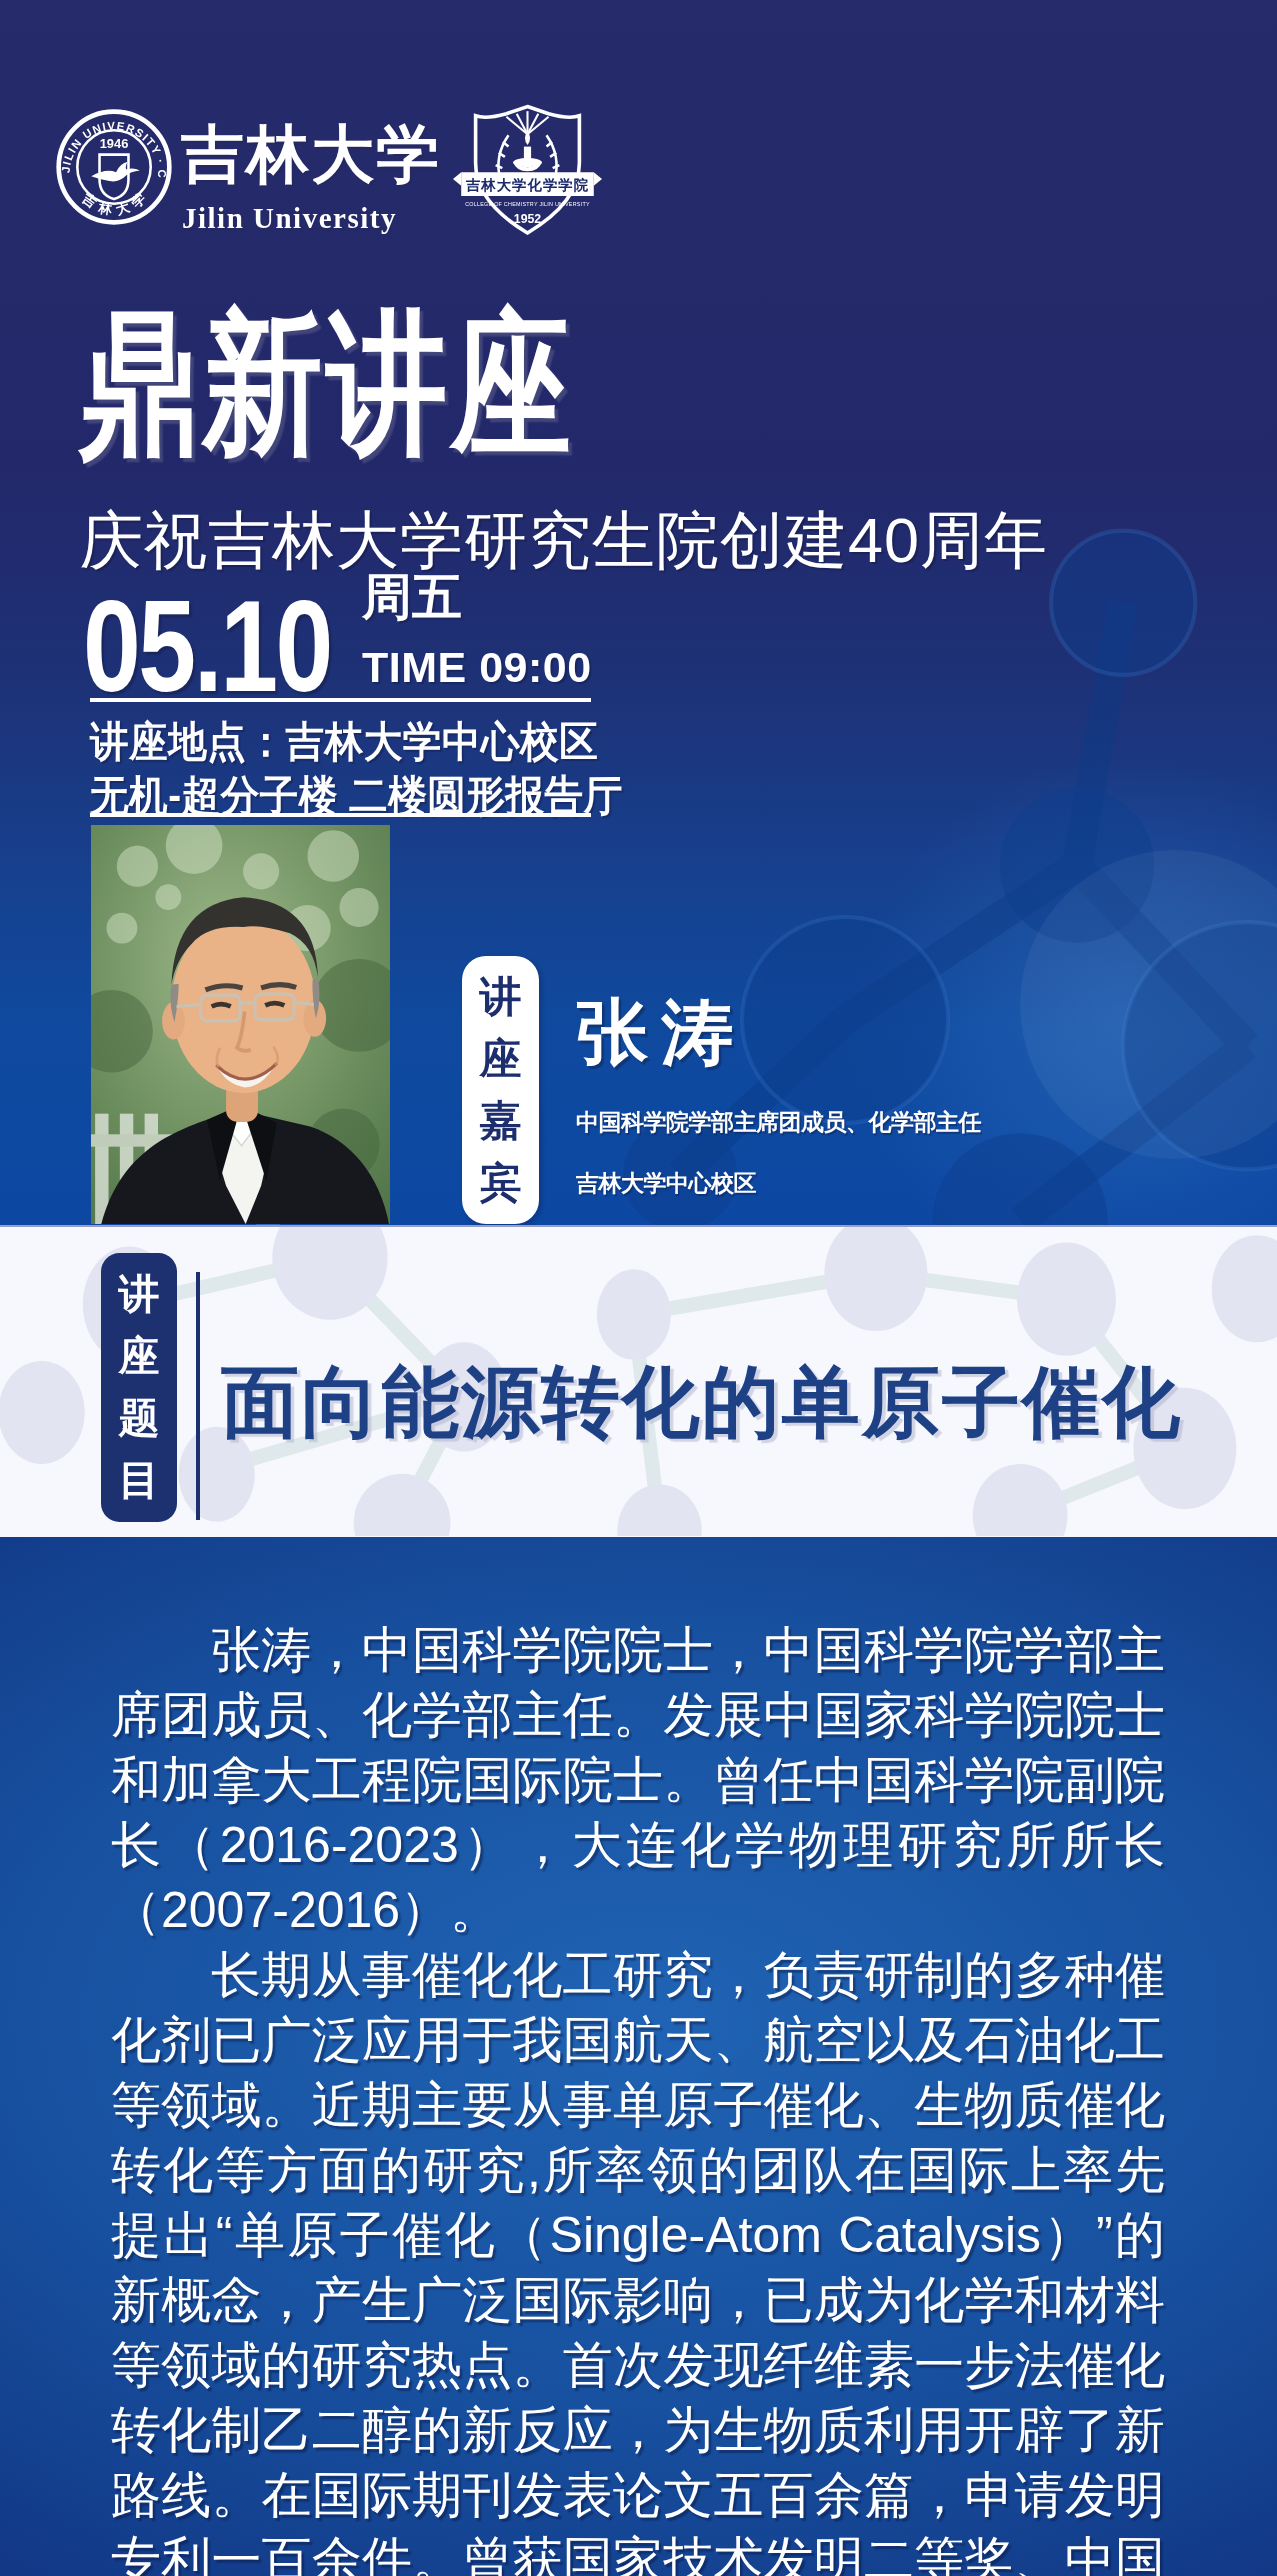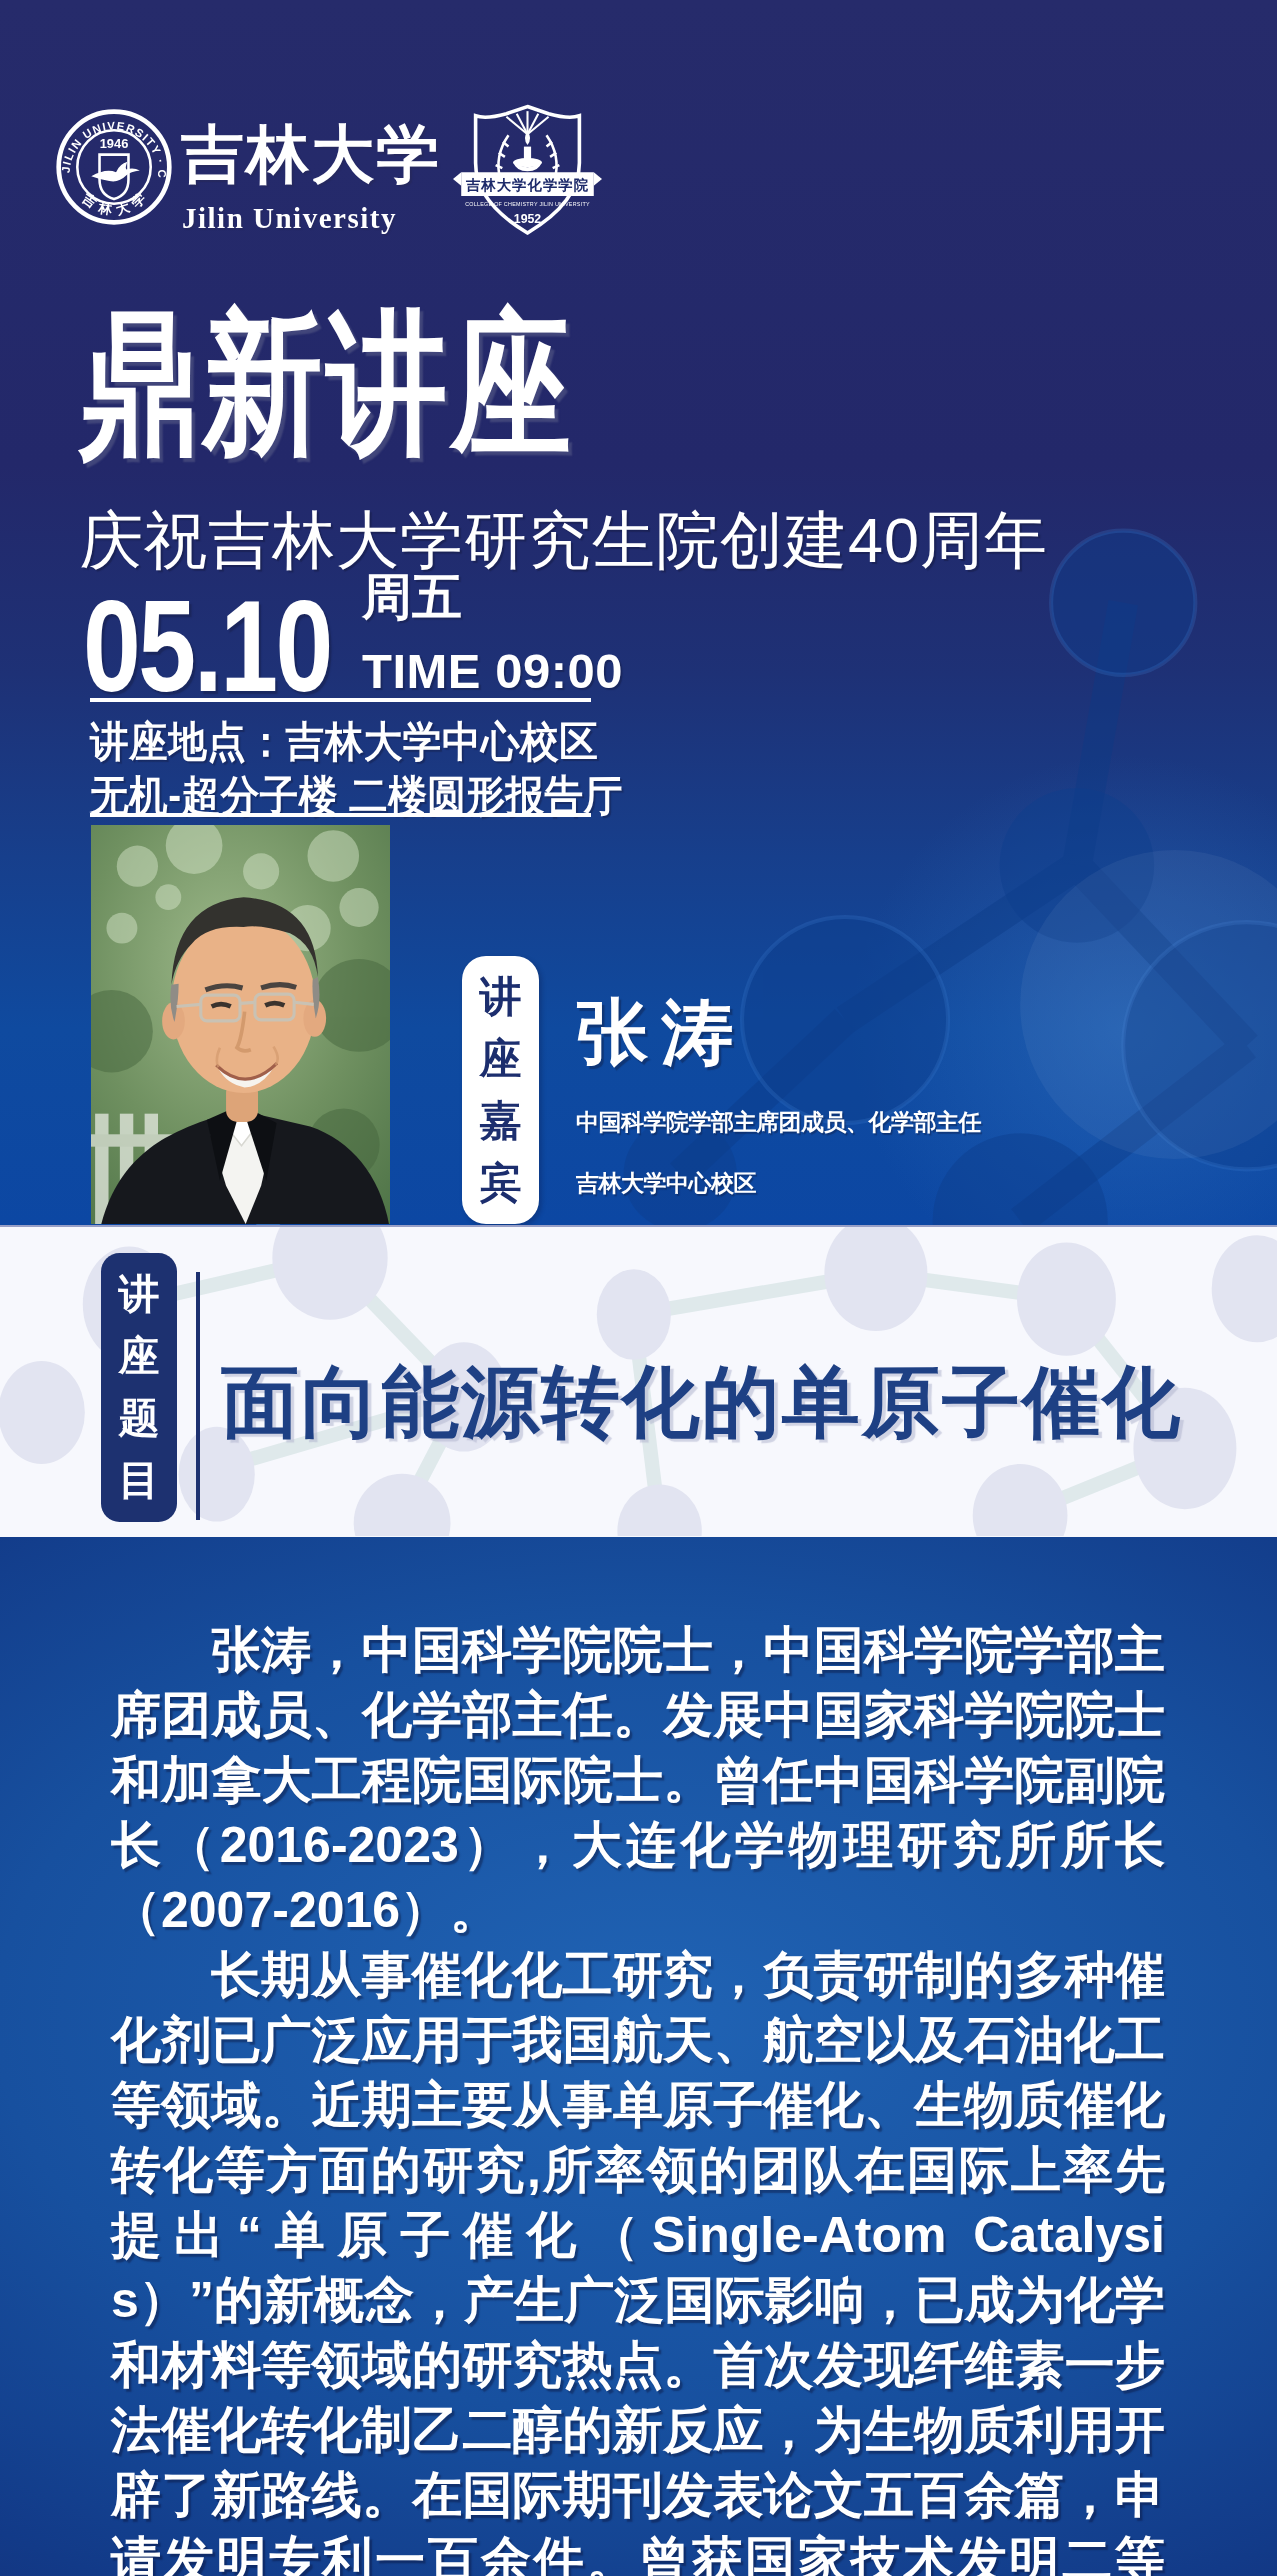--- a/index.html
+++ b/index.html
@@ -26,21 +26,21 @@
     transform:scaleX(0.78);transform-origin:left top;
     text-shadow:4.6px 4.1px 2.1px rgba(95,100,140,.5);white-space:nowrap;}
   .subtitle{position:absolute;left:80px;top:498px;color:#fff;font-size:63px;font-weight:500;
     letter-spacing:1px;text-shadow:2.1px 2.1px 1px rgba(20,25,60,.45);white-space:nowrap;}
 
   .date{position:absolute;left:83px;top:571px;color:#fff;font-size:130px;font-weight:800;
     letter-spacing:-3.1px;transform:scaleX(0.8);transform-origin:left top;
     text-shadow:3.1px 3.1px 1.5px rgba(20,25,60,.4);white-space:nowrap;}
   .weekday{position:absolute;left:362px;top:564px;color:#fff;font-size:50px;font-weight:800;
     text-shadow:2.1px 2.1px 1px rgba(20,25,60,.4);font-family:Liberation Serif, serif;}
-  .time{position:absolute;left:362px;top:643px;color:#fff;font-size:49px;font-weight:800;
+  .time{position:absolute;left:362px;top:643px;color:#fff;font-size:43px;font-weight:800;
     letter-spacing:0.5px;text-shadow:2.1px 2.1px 1px rgba(20,25,60,.4);white-space:nowrap;}
   .hr{position:absolute;left:90px;width:501px;height:3.6px;background:#fff;}
   .hr1{top:698px;} .hr2{top:813px;}
   .loc{position:absolute;left:90px;color:#fff;font-size:42px;font-weight:800;
     transform:scaleX(0.92);transform-origin:left top;letter-spacing:0.5px;
     text-shadow:2.1px 2.1px 1px rgba(20,25,60,.4);white-space:nowrap;}
   .loc1{top:714px;} .loc2{top:768px;}
 
   .photo{position:absolute;left:91px;top:825px;width:299px;height:399px;}
 
@@ -62,21 +62,21 @@
     border-radius:18.5px;display:flex;flex-direction:column;justify-content:space-evenly;align-items:center;}
   .topic-pill span{color:#fff;font-size:41px;font-weight:800;line-height:1;}
   .topic-divider{position:absolute;left:196px;top:45px;width:3.6px;height:248px;background:#1d3170;}
   .topic-title{position:absolute;left:221px;top:124px;margin:0;color:#1e4084;font-size:78px;font-weight:700;
     letter-spacing:2.1px;white-space:nowrap;text-shadow:3.6px 3.1px 1px rgba(176,181,206,.55);text-align:right;}
 
   
   .bio{position:absolute;left:0;top:1537px;width:1278px;height:1455px;
     background:radial-gradient(ellipse 135% 72% at 51% 33%,#2063b4 0%,#17509f 38%,#123a88 62%,#172a6e 82%,#20265f 94%,#232864 100%);}
   .bio-text{position:absolute;left:111px;top:81px;width:1054px;}
-  .bio-text p{margin:0;color:#fff;font-size:50px;line-height:65px;font-weight:700;
+  .bio-text p{margin:0;color:#fff;font-size:50px;line-height:65px;font-weight:400;
     text-align:justify;text-indent:2em;word-break:break-all;
     text-shadow:2.6px 2.6px 1.5px rgba(10,15,50,.4);}
 </style>
 </head>
 <body>
 
 <div class="poster">
 
   <section class="top">
     <div class="glow"></div>

